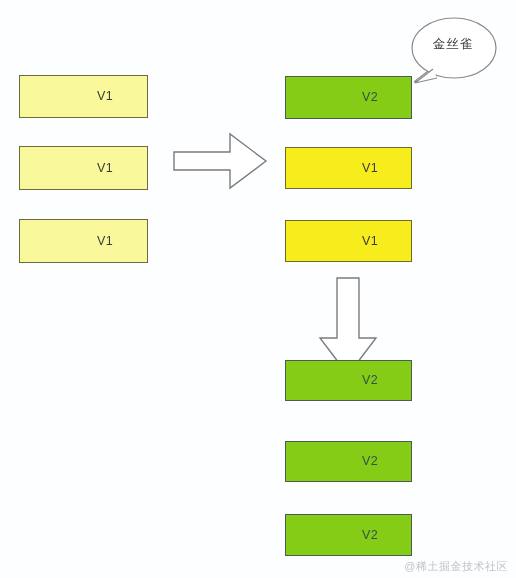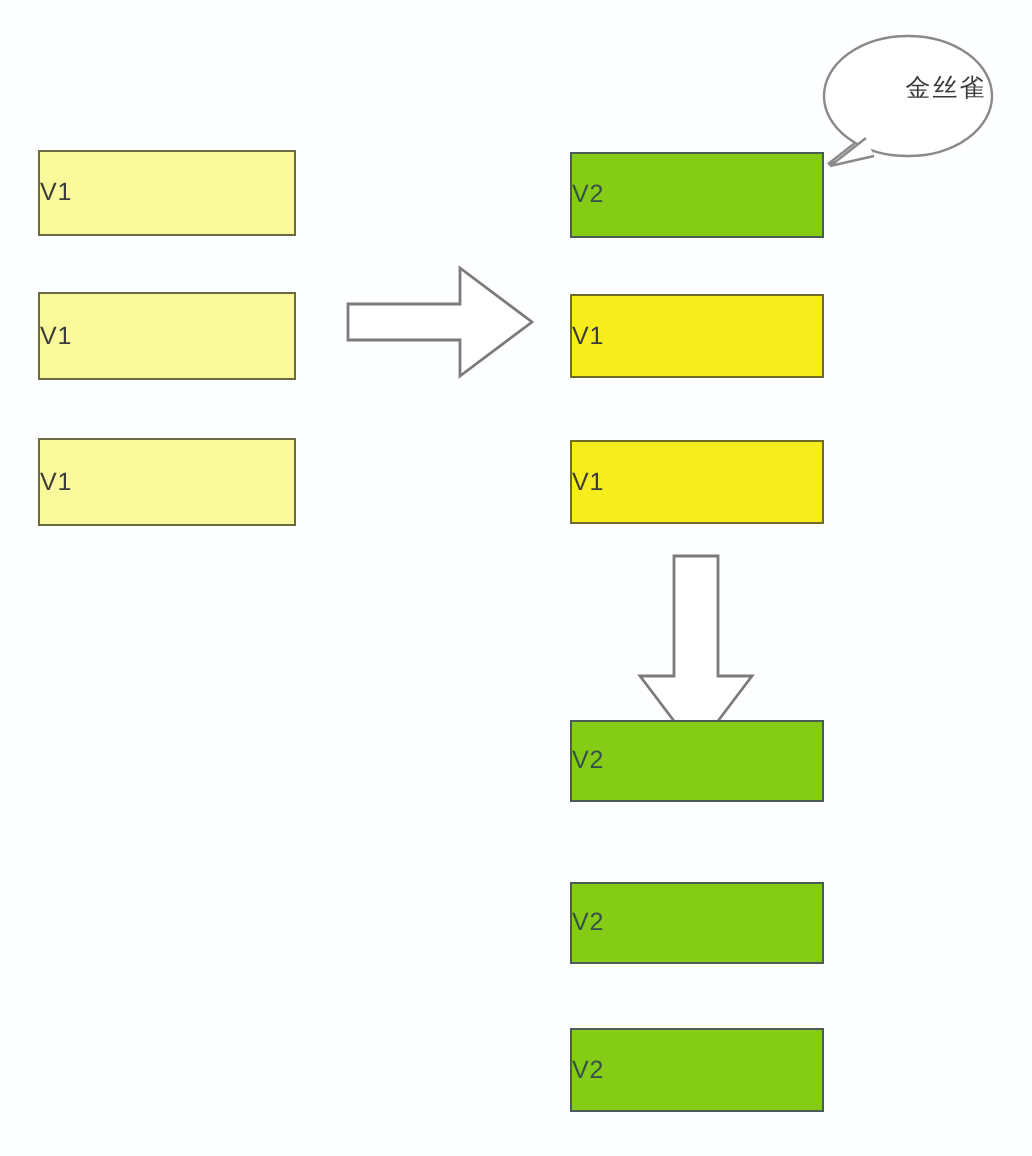--- a/index.html
+++ b/index.html
@@ -14,21 +14,22 @@
     background: #fdfeff;
     font-family: "Liberation Sans", sans-serif;
     overflow: hidden;
   }
   .box {
     position: absolute;
     box-sizing: border-box;
     border: 1.5px solid #5a5a4a;
     display: flex;
     align-items: center;
-    justify-content: flex-start;
+    justify-content: center;
+    padding-left: 43px;
   }
   .box .lbl {
     font-size: 12.5px;
     color: #3b3b3b;
     letter-spacing: 0.4px;
     line-height: 1;
     user-select: none;
   }
   .box.v1-pale {
     background: #f9f99c;
@@ -69,21 +70,21 @@
     stroke-width: 1.2;
   }
   .callout-tail {
     fill: #ffffff;
     stroke: #8a8a8a;
     stroke-width: 1.2;
     stroke-linejoin: miter;
   }
   .callout-text {
     position: absolute;
-    left: 430px;
+    left: 410px;
     top: 36px;
     width: 86px;
     text-align: center;
     font-size: 12.5px;
     color: #3a3a3a;
     letter-spacing: 1px;
     user-select: none;
   }
 
   
@@ -147,14 +148,15 @@
   </div>
 
   <div class="box v2-green" style="left:285px; top:441px; width:127px; height:41px;">
     <span class="lbl">V2</span>
   </div>
 
   <div class="box v2-green" style="left:285px; top:514px; width:127px; height:42px;">
     <span class="lbl">V2</span>
   </div>
 
+  <div class="watermark">@稀土掘金技术社区</div>
 
 </div>
 
 </body></html>

